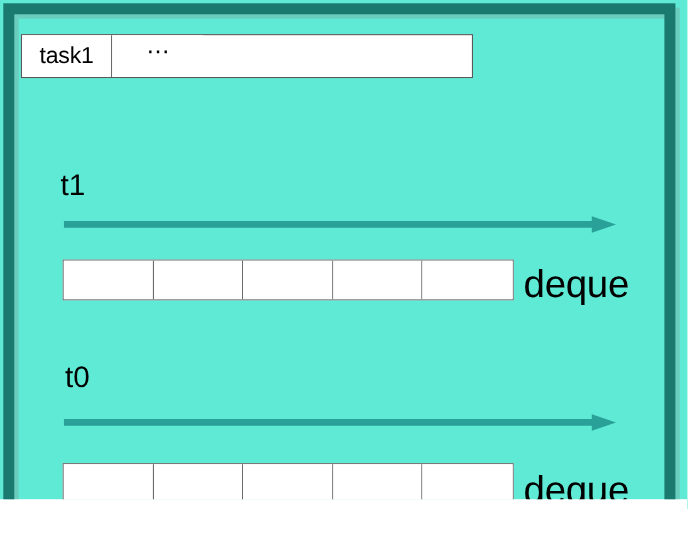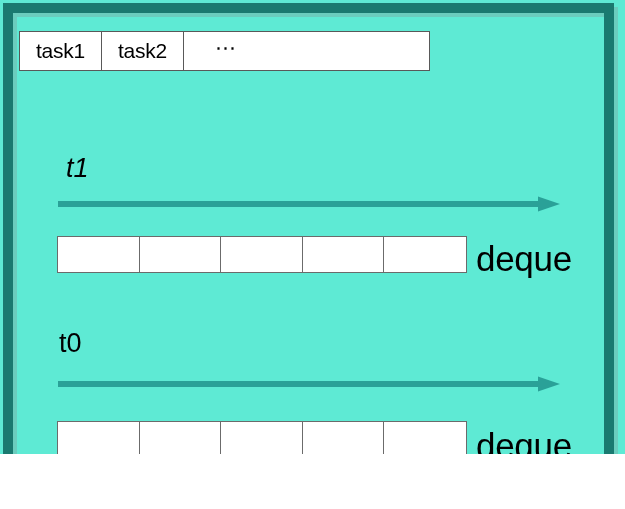--- a/index.html
+++ b/index.html
@@ -106,21 +106,21 @@
 
   
   .thread-label {
     position: absolute;
     font-size: 27px;
     color: #000000;
     z-index: 2;
     letter-spacing: 0px;
     line-height: 1;
   }
-  #thread-label-t1 { left: 66px; top: 155px; font-style: italic; }
+  #thread-label-t1 { left: 55px; top: 155px; }
   #thread-label-t0 { left: 59px; top: 330px; }
 
   
   .timeline-arrow {
     position: absolute;
     left: 58px;
     width: 502px;
     height: 18px;
     z-index: 2;
   }
@@ -142,21 +142,20 @@
 </head>
 <body>
 
 <div id="diagram-canvas">
 
   <div id="frame-shadow"></div>
   <div id="outer-frame"></div>
 
   <div id="task-row" class="cell-row">
     <div class="cell">task1</div>
-    <div class="cell">task2</div>
     <div class="cell ellipsis-cell">⋯</div>
   </div>
 
   <div id="thread-label-t1" class="thread-label">t1</div>
 
   <svg id="timeline-arrow-t1" class="timeline-arrow" viewBox="0 0 502 18" preserveAspectRatio="none">
     <line x1="0" y1="9" x2="482" y2="9" stroke="#2aa198" stroke-width="6"></line>
     <polygon points="480,1.5 502,9 480,16.5" fill="#2aa198"></polygon>
   </svg>
 

